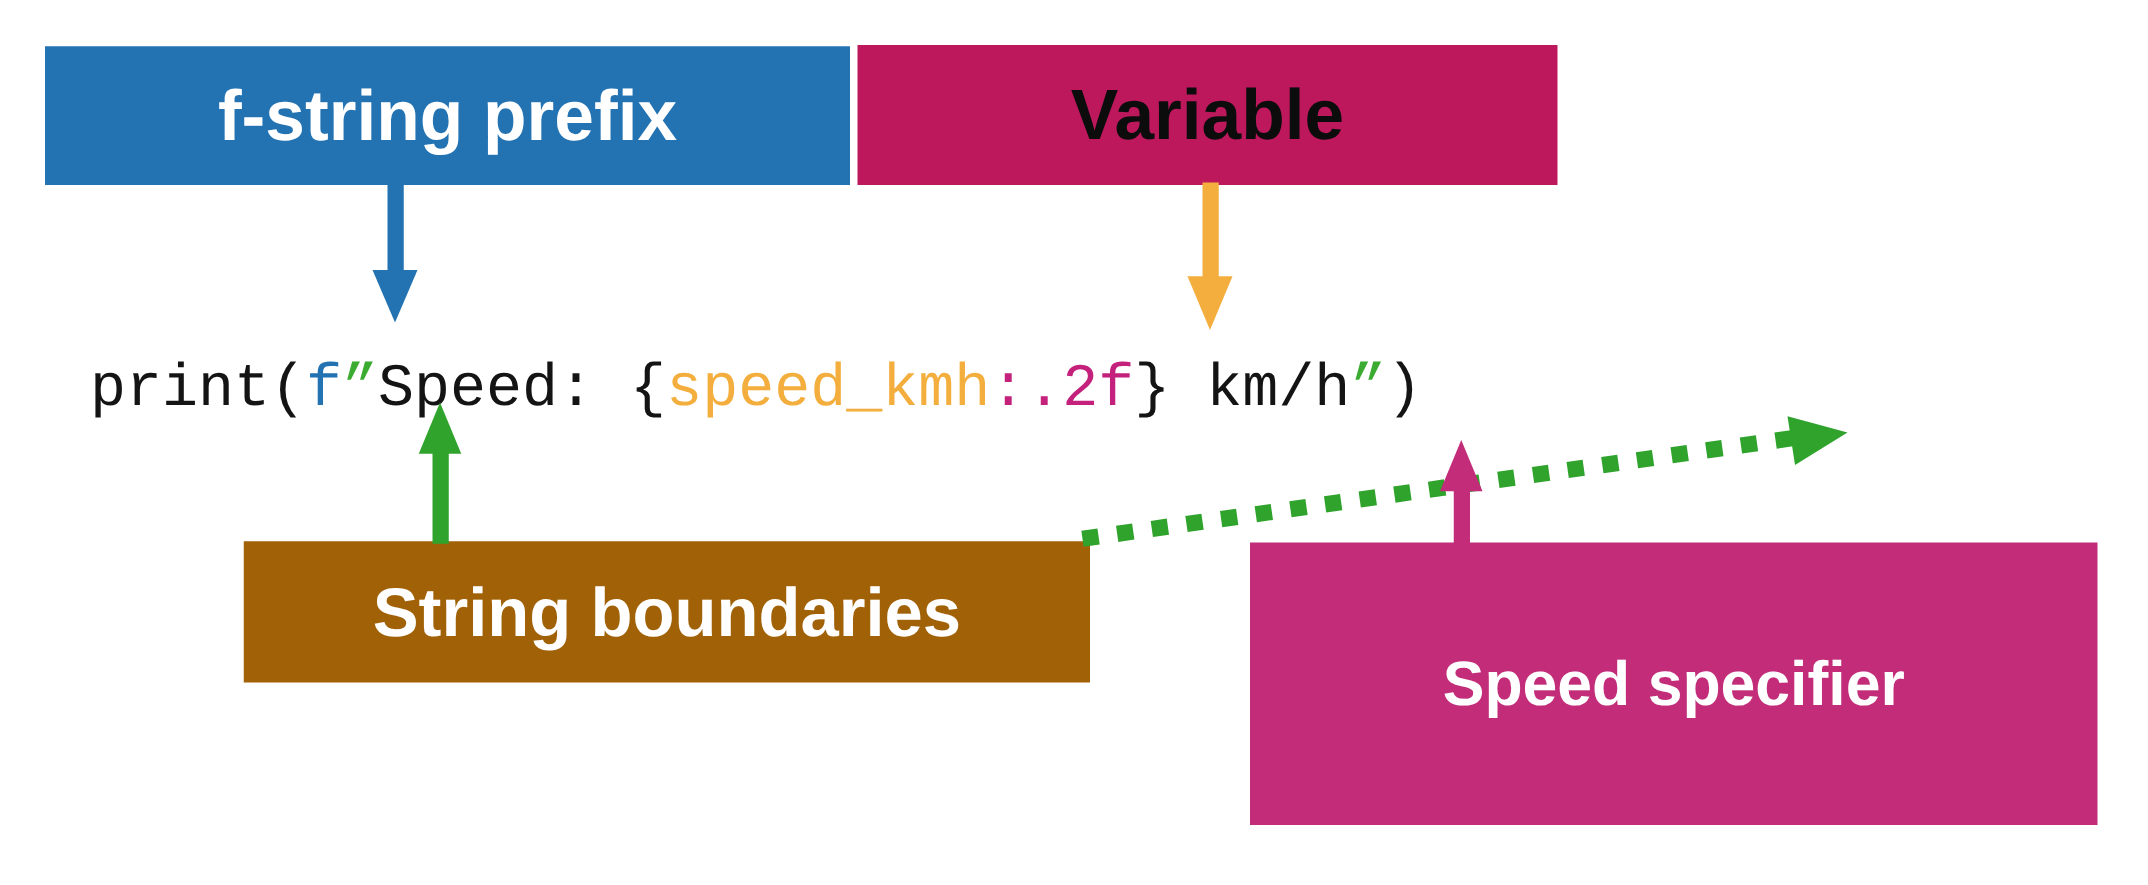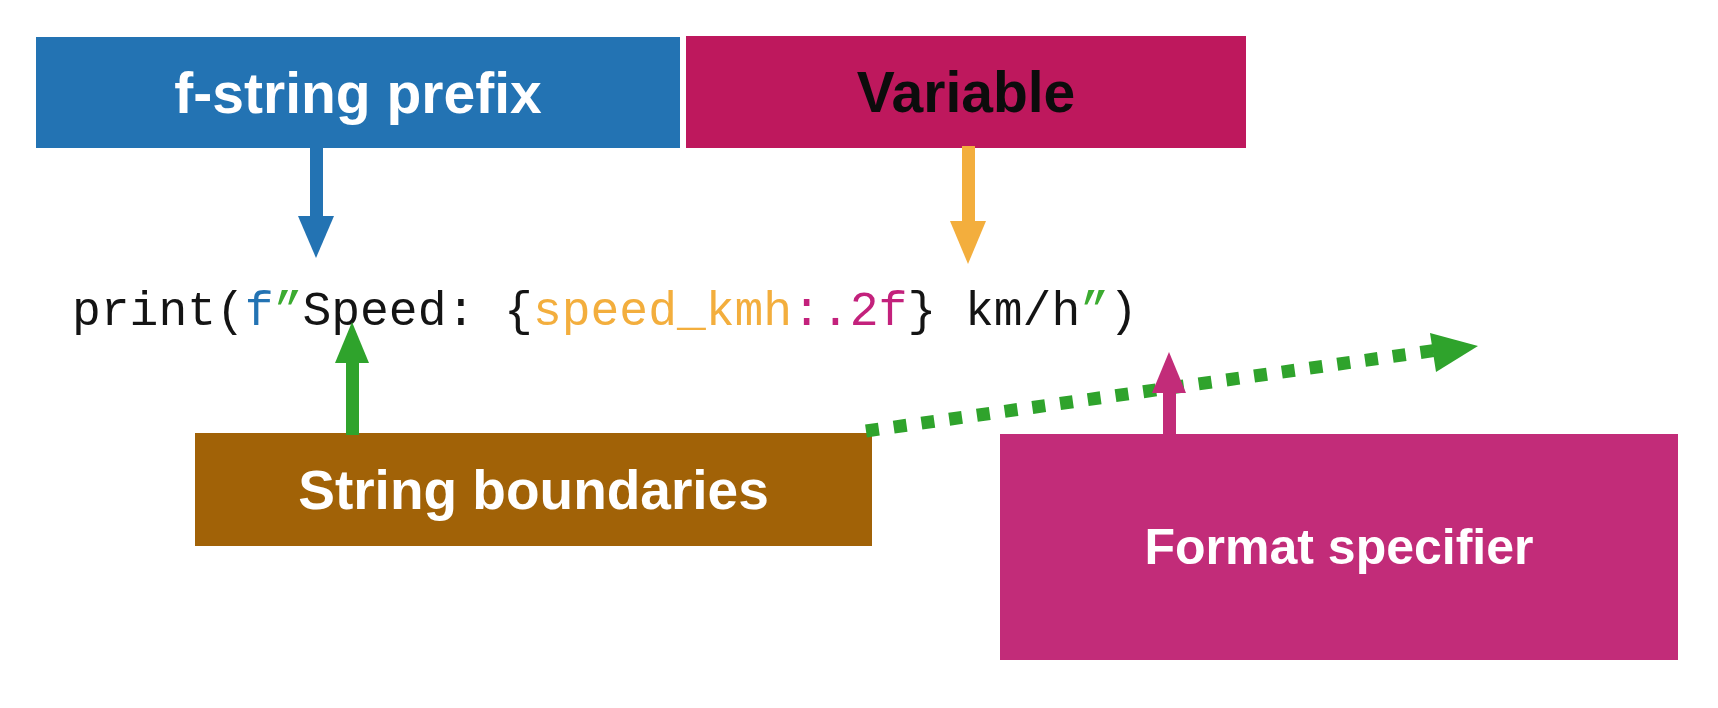--- a/index.html
+++ b/index.html
@@ -47,21 +47,21 @@
 
   <div class="label-box box-orange">
     <span>Variable</span>
   </div>
 
   <div class="label-box box-green">
     <span>String boundaries</span>
   </div>
 
   <div class="label-box box-magenta">
-    <span class="line">Format specifier</span>
+    <span class="line">Speed specifier</span>
   </div>
 
   <div id="code-line"><span style="color: rgb(20, 20, 20);">print(</span><span style="color: rgb(35, 115, 179);">f</span><span style="color: rgb(60, 171, 49);">”</span><span style="color: rgb(20, 20, 20);">Speed: </span><span style="color: rgb(20, 20, 20);">{</span><span style="color: rgb(243, 174, 61);">speed_kmh</span><span style="color: rgb(195, 33, 124);">:.2f</span><span style="color: rgb(20, 20, 20);">}</span><span style="color: rgb(20, 20, 20);"> km/h</span><span style="color: rgb(60, 171, 49);">”</span><span style="color: rgb(20, 20, 20);">)</span></div>
 
   <svg id="arrow-layer" viewBox="0 0 1718 708" xmlns="http://www.w3.org/2000/svg">
 
     <g>
       <rect x="310" y="146" width="13" height="76" fill="#2373b3"></rect>
       <polygon points="298,216 334,216 316,258" fill="#2373b3"></polygon>
     </g>

